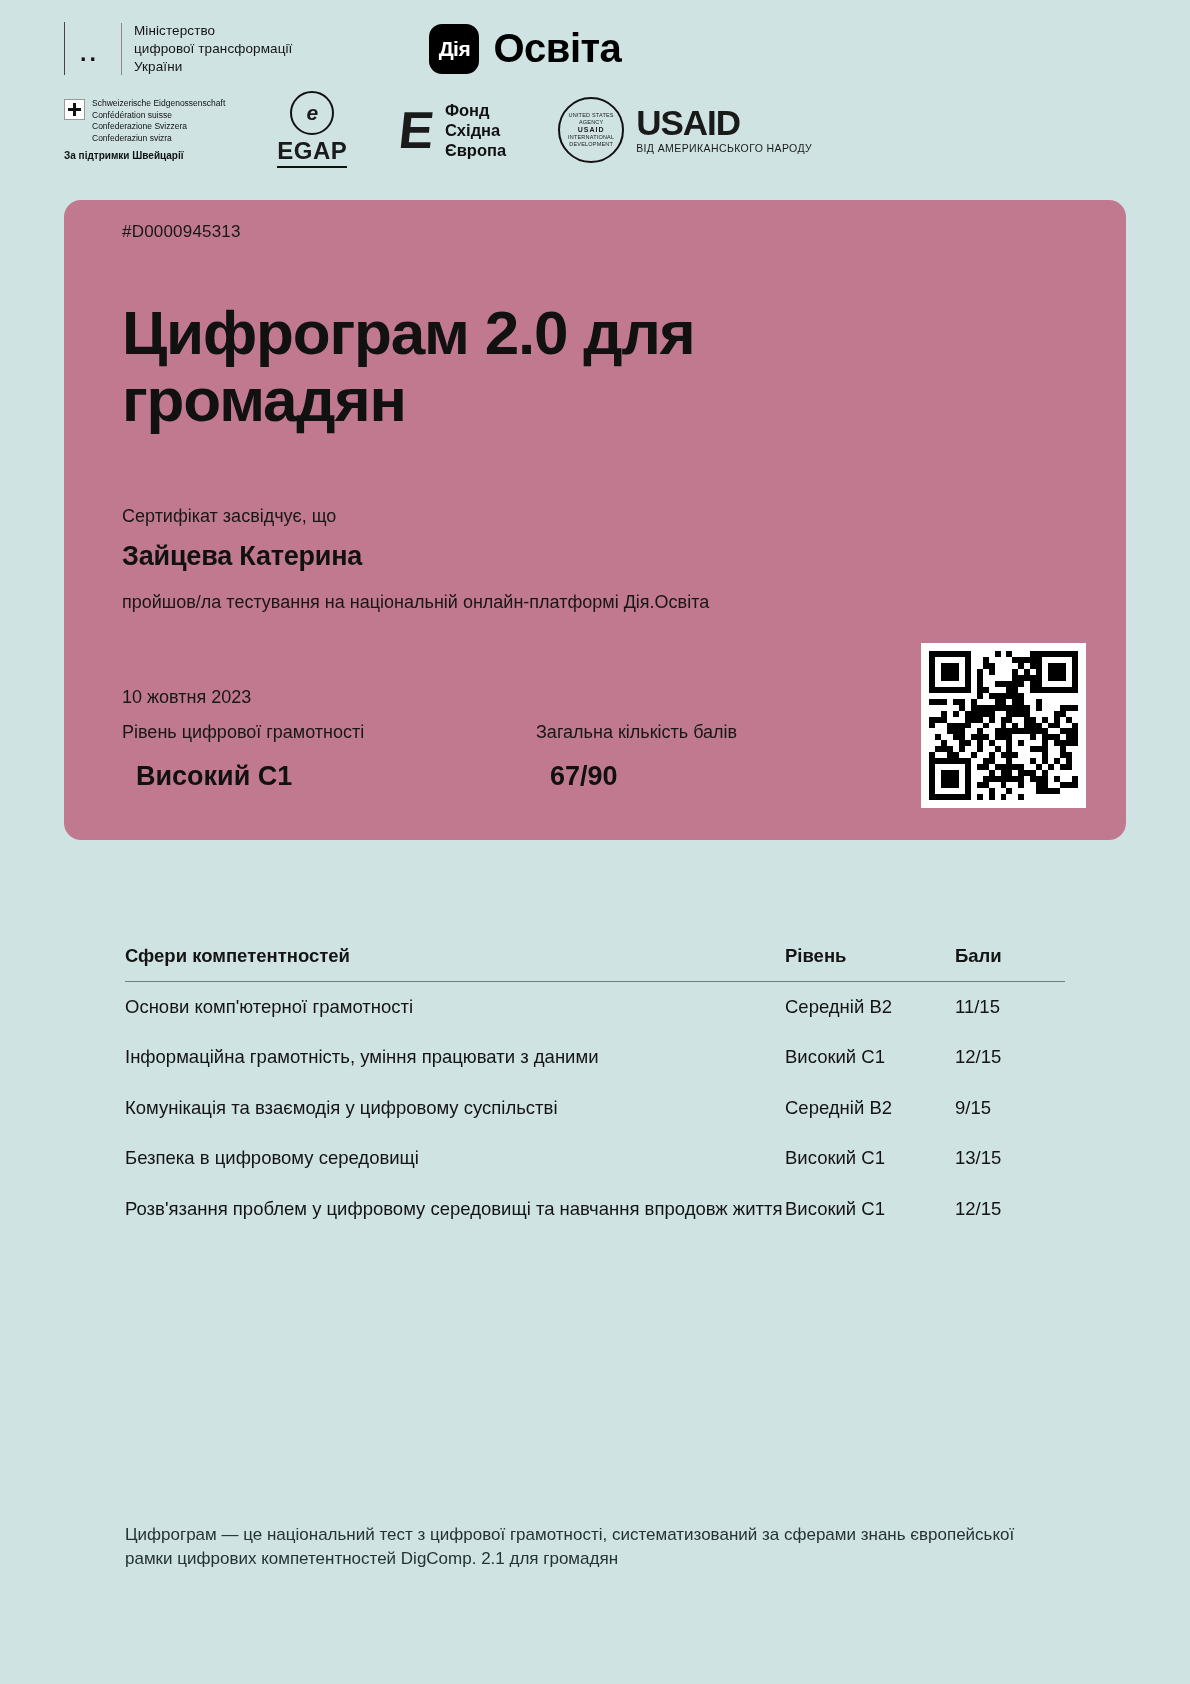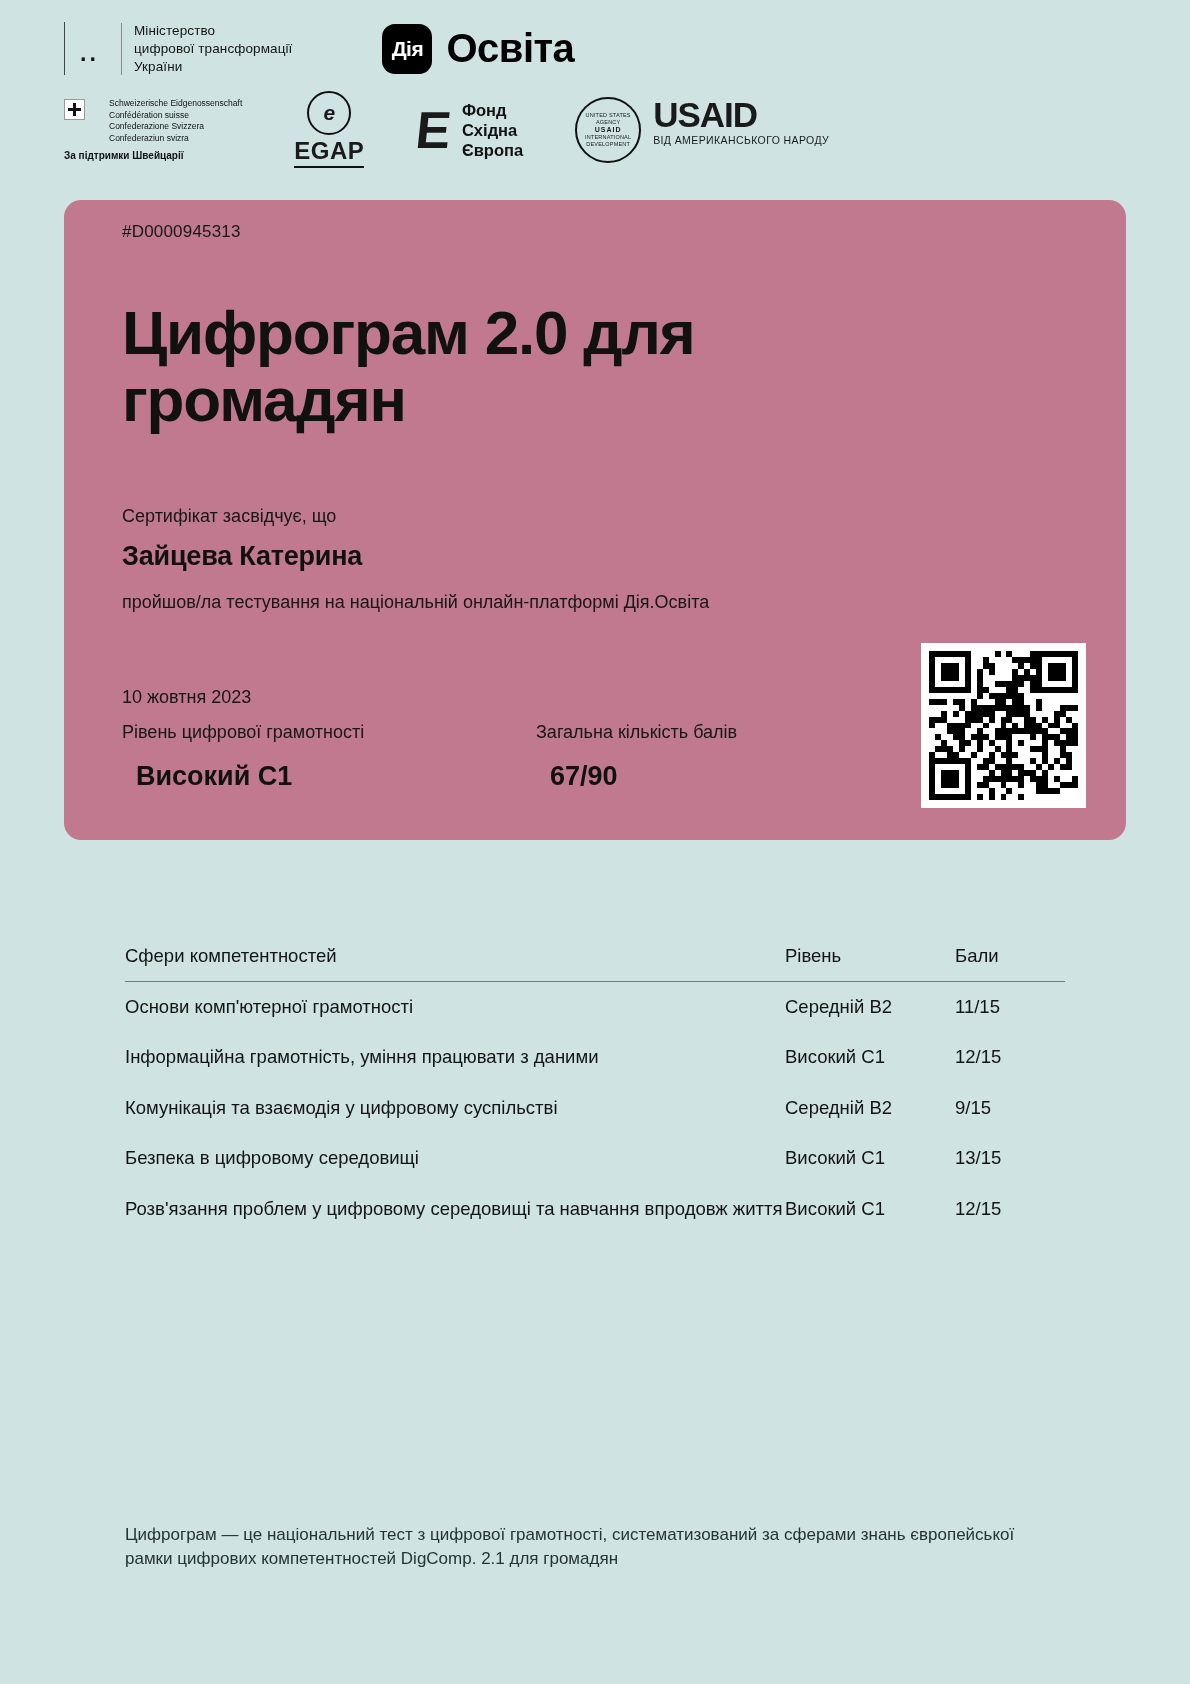--- a/index.html
+++ b/index.html
@@ -60,20 +60,21 @@
     height: 50px;
     background: #000;
     border-radius: 13px;
     color: #fff;
     font-size: 21px;
     display: flex;
     align-items: center;
     justify-content: center;
     font-weight: 700;
     letter-spacing: -0.5px;
+    margin-left: 47px;
   }
   .osvita-word {
     font-size: 40px;
     font-weight: 700;
     letter-spacing: -0.5px;
     color: #000;
   }
 
   .logo-row-2 {
     display: flex;
@@ -83,21 +84,21 @@
   }
   .swiss {
     display: flex;
     flex-direction: column;
     gap: 2px;
     line-height: 1.12;
   }
   .swiss-top {
     display: flex;
     align-items: flex-start;
-    gap: 24px;
+    gap: 7px;
   }
   .swiss-flag {
     width: 19px;
     height: 19px;
     background: #fff;
     border: 1px solid #999;
     position: relative;
     flex: none;
     margin-top: 1px;
   }
@@ -156,21 +157,21 @@
     transform: skewX(-6deg);
   }
   .fse-text {
     font-size: 16.5px;
     font-weight: 700;
     line-height: 1.22;
     color: #111;
   }
   .usaid {
     display: flex;
-    align-items: flex-start;
+    align-items: center;
     gap: 12px;
   }
   .usaid-seal {
     width: 62px;
     height: 62px;
     border-radius: 50%;
     border: 2px solid #111;
     display: flex;
     align-items: center;
     justify-content: center;
@@ -297,21 +298,21 @@
     width: 940px;
   }
   table.comp {
     border-collapse: collapse;
     width: 100%;
     table-layout: fixed;
   }
   table.comp th {
     text-align: left;
     font-size: 18.5px;
-    font-weight: 400;
+    font-weight: 700;
     color: #141414;
     padding: 0 0 14px 0;
     border-bottom: 1px solid #6e7f7f;
   }
   table.comp td {
     font-size: 18.5px;
     color: #141414;
     padding: 13px 0 13px 0;
     vertical-align: top;
     line-height: 1.32;

